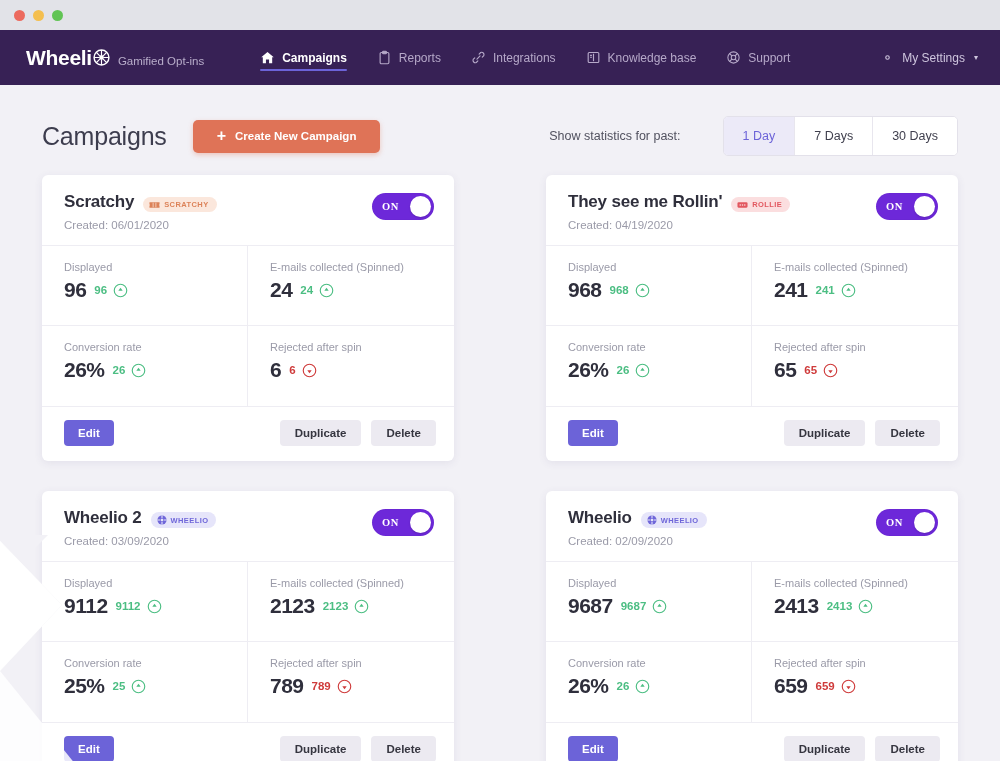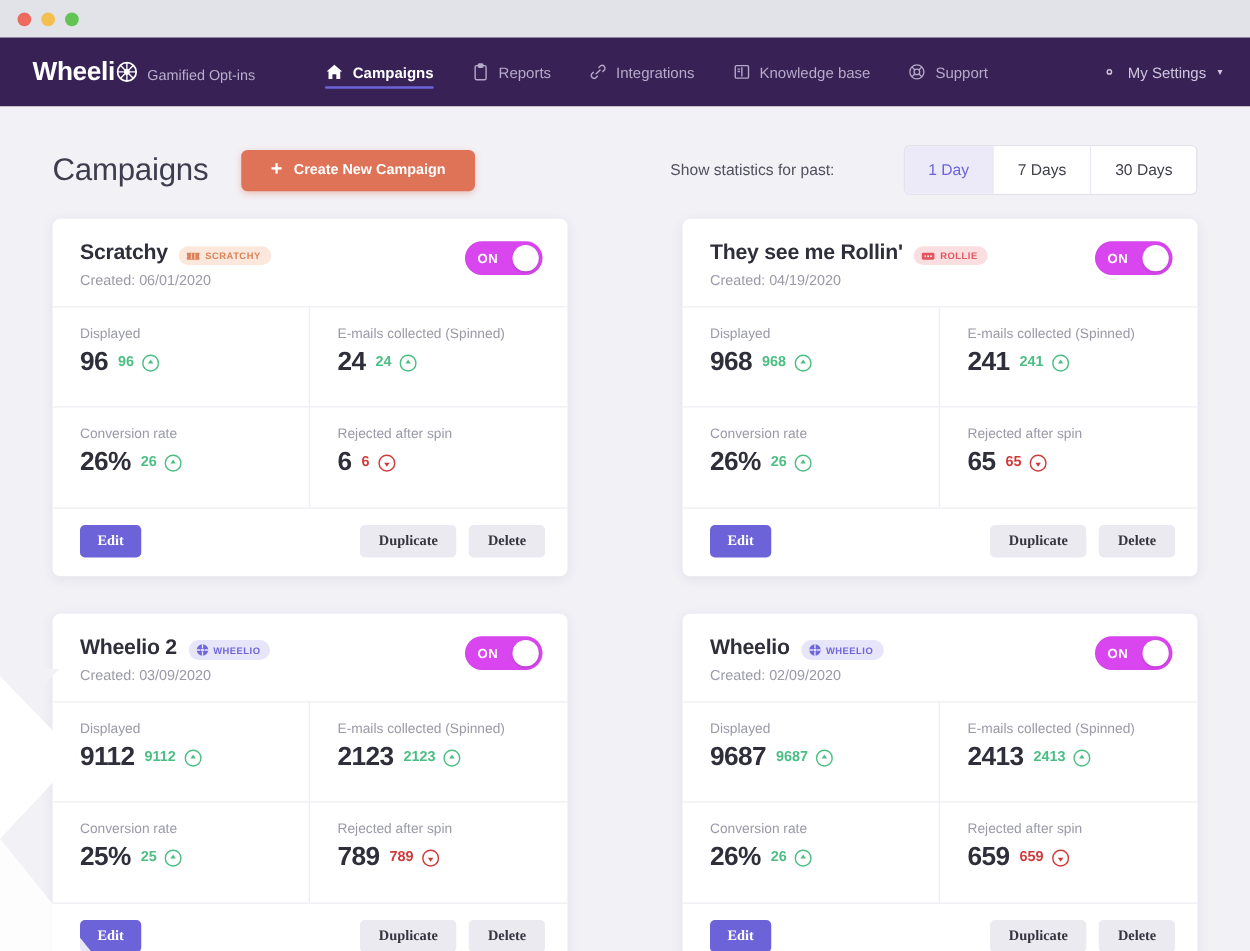--- a/index.html
+++ b/index.html
@@ -151,21 +151,20 @@
     color: #51515f;
     font-size: 12.5px;
     margin-right: 14px;
   }
   .seg {
     display: flex;
     border-radius: 5px;
     overflow: hidden;
     background: #ffffff;
     border: 1px solid #e3e1ea;
-    margin-left: 13px;
   }
   .seg-btn {
     height: 38px;
     padding: 0 19px;
     display: flex;
     align-items: center;
     justify-content: center;
     font-size: 12.5px;
     color: #3f3f4d;
     background: #ffffff;
@@ -230,25 +229,26 @@
     color: #9a9aa8;
   }
 
   .toggle {
     position: absolute;
     right: 20px;
     top: 18px;
     width: 62px;
     height: 27px;
     border-radius: 14px;
-    background: #d946ef;
+    background: #6d28d9;
     display: flex;
     align-items: center;
     cursor: pointer;
     box-shadow: inset 0 0 0 1px rgba(0,0,0,0.02);
+    font-family: Liberation Serif, serif;
   }
   .toggle-label {
     color: #ffffff;
     font-size: 10.5px;
     font-weight: bold;
     letter-spacing: 0.5px;
     margin-left: 10px;
   }
   .toggle-knob {
     position: absolute;
@@ -288,21 +288,20 @@
   .stat-delta { font-size: 11.5px; font-weight: bold; }
   .stat-delta.up { color: #4cbe83; }
   .stat-delta.down { color: #cf3b3b; }
   .trend-ico { line-height: 0; display: inline-block; margin-left: -2px; }
 
   .card-actions {
     padding: 13px 18px 15px 22px;
     display: flex;
     align-items: center;
     border-top: 1px solid #eeedf3;
-    font-family: Liberation Serif, serif;
   }
   .btn-edit {
     background: #6c63d8;
     color: #ffffff;
     border: none;
     border-radius: 4px;
     height: 26px;
     padding: 0 14px;
     font-size: 11.5px;
     font-weight: bold;

